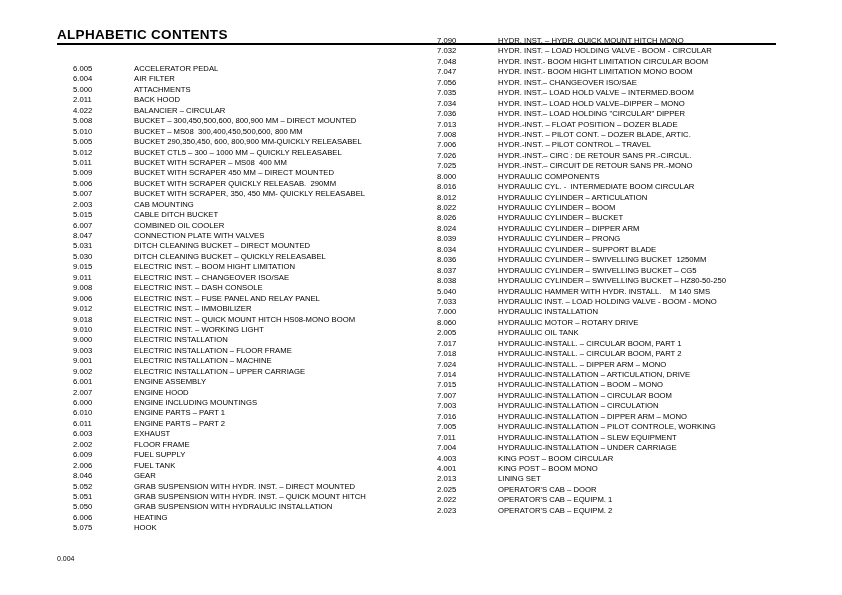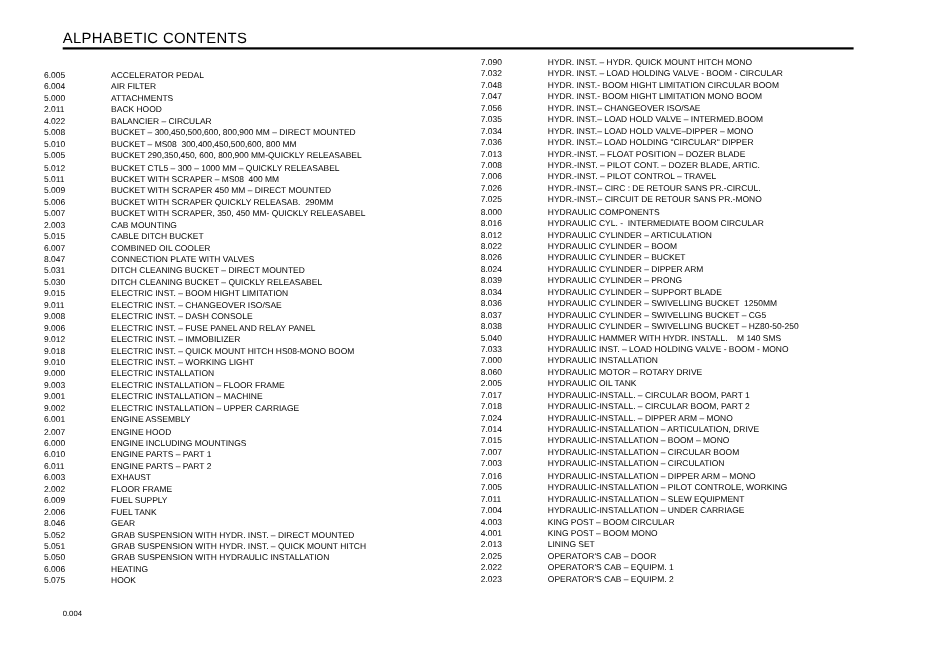--- a/index.html
+++ b/index.html
@@ -3,30 +3,30 @@
 <meta charset="utf-8">
 <style>
   html,body{margin:0;padding:0;}
   body{
     width:842px;height:595px;position:relative;background:#ffffff;
     font-family:"Liberation Sans","DejaVu Sans",sans-serif;color:#000;
     overflow:hidden;
   }
   .page-title{
     position:absolute;left:57px;top:27px;
-    font-size:13.5px;font-weight:normal;letter-spacing:.3px;white-space:pre;
+    font-size:13.5px;font-weight:bold;letter-spacing:.3px;white-space:pre;
   }
   .title-rule{
     position:absolute;left:57px;top:43px;width:719px;height:1.7px;background:#000;
   }
   .toc-col{
     position:absolute;font-size:7.7px;line-height:10.45px;white-space:pre;
   }
-  .toc-col.left{left:40px;top:64px;}
-  .toc-col.right{left:437px;top:52px;}
+  .toc-col.left{left:73px;top:64px;}
+  .toc-col.right{left:437px;top:36px;}
   .row{height:10.45px;}
   .row .num{display:inline-block;width:61px;}
   .row.bold{font-weight:normal;}
   .page-footer{
     position:absolute;left:57px;top:555px;font-size:7px;
   }
 </style>
 </head>
 <body>
 

